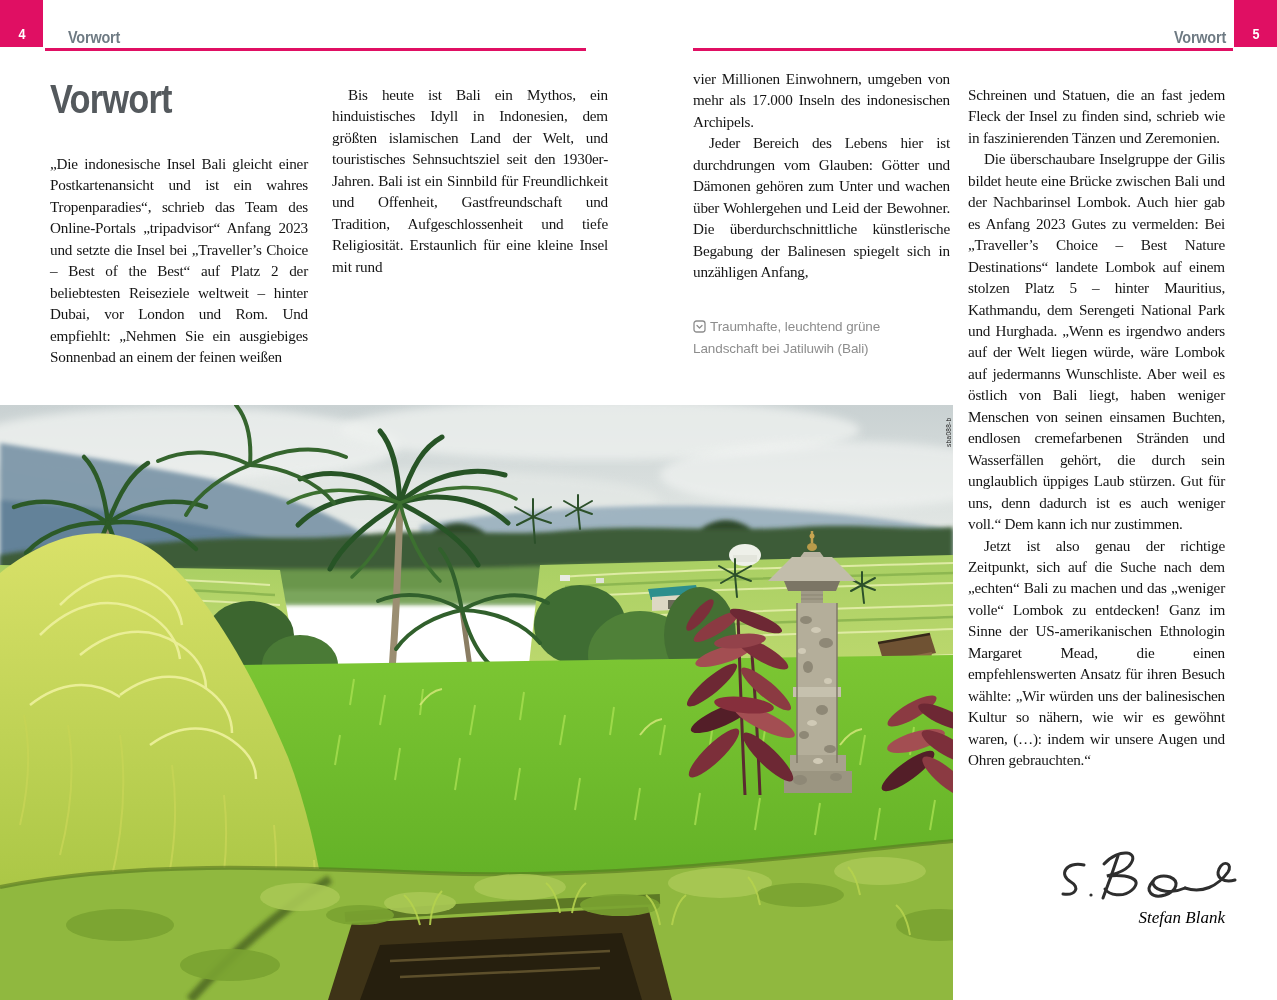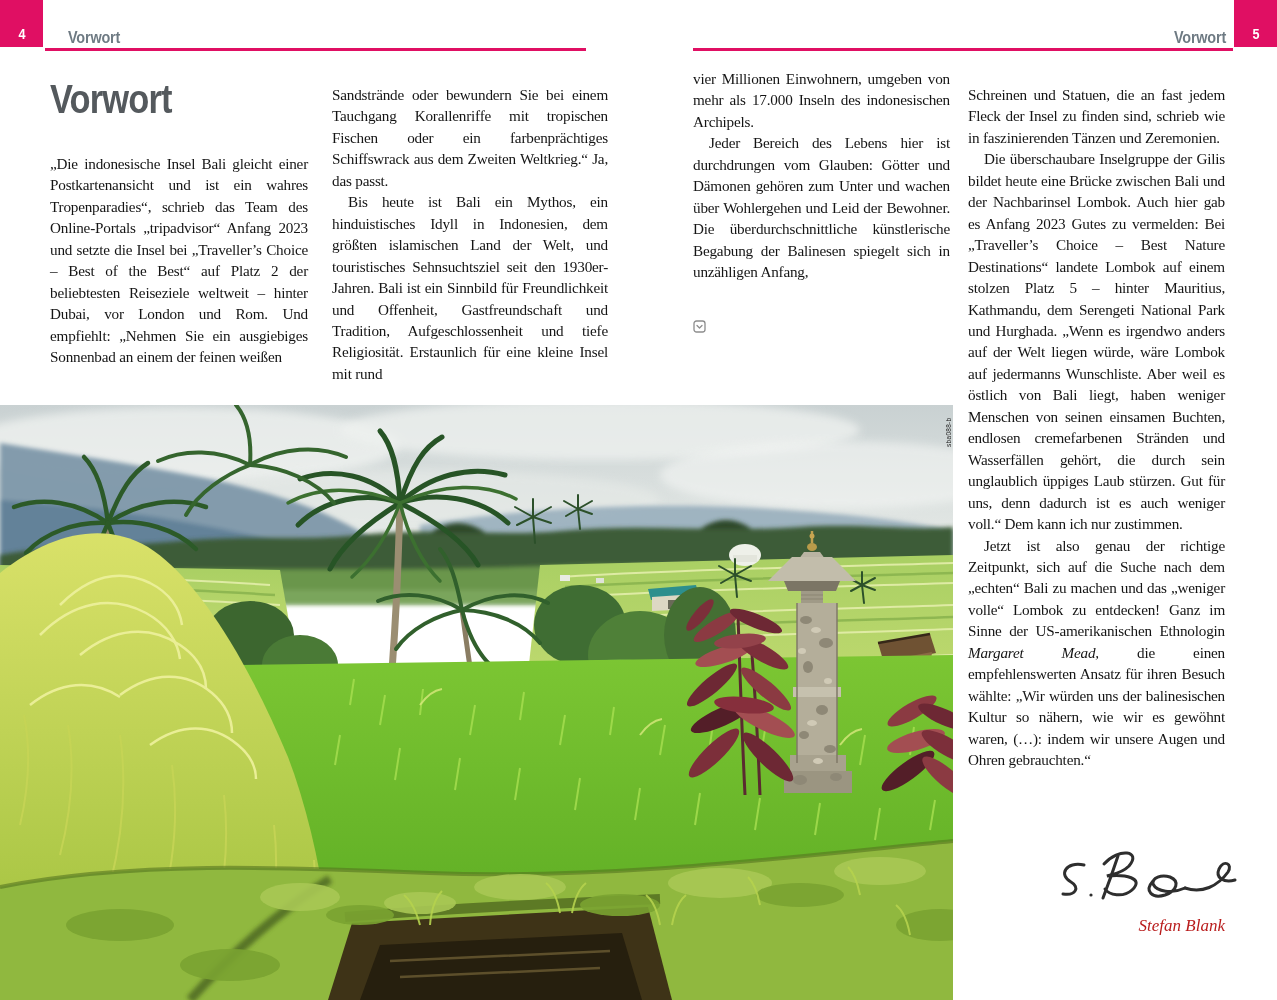--- a/index.html
+++ b/index.html
@@ -20,42 +20,42 @@
   .main-title{position:absolute;left:50px;top:76px;font-family:"Liberation Sans",sans-serif;
        font-weight:700;font-size:41px;color:#54595d;letter-spacing:-1px;
        transform:scaleX(.84);transform-origin:left top;white-space:nowrap;}
 
   
   .col{position:absolute;font-size:15.2px;line-height:21.45px;text-align:justify;
        letter-spacing:-.2px;color:#141414;hyphens:auto;-webkit-hyphens:auto;}
   .col p{margin:0;}
   .col p.ind{text-indent:16px;}
   .b{font-weight:400;}
-  .i{font-style:italic;}
+  .i{}
   #col1{left:50px;top:153px;width:258px;}
   #col2{left:332px;top:84px;width:276px;}
   #col3{left:693px;top:68px;width:257px;}
   #col4{left:968px;top:84px;width:257px;}
 
   
   .caption{position:absolute;left:693px;top:316px;width:220px;
        font-family:"Liberation Sans",sans-serif;font-size:13.5px;line-height:21.5px;
        color:#8d8d8d;letter-spacing:-.1px;}
   .caption svg{vertical-align:-2px;margin-right:4px;}
 
   
   .photo{position:absolute;left:0;top:405px;width:953px;height:595px;overflow:hidden;}
   .credit{position:absolute;left:945px;top:447px;font-family:"Liberation Sans",sans-serif;
        font-size:6.5px;color:#222;transform:rotate(-90deg);transform-origin:left top;
        white-space:nowrap;letter-spacing:.3px;}
 
   
   .signature{position:absolute;left:1052px;top:843px;}
   .sig-name{position:absolute;left:968px;top:908px;width:257px;text-align:right;
-       font-style:italic;font-size:17px;color:#b91c1c;margin-top:8px;}
+       font-style:italic;font-size:17px;color:#000000;}
 </style>
 </head>
 <body>
 
 <div id="spread">
 
   <div class="tab" style="left:0;">
     <span>4</span>
   </div>
   <div class="sec-label" style="left:68px;">Vorwort</div>
@@ -66,38 +66,37 @@
   </div>
   <div class="sec-label right" style="left:1040px;width:186px;">Vorwort</div>
   <div class="rule" style="left:693px;width:540px;"></div>
 
   <div class="main-title">Vorwort</div>
 
   <div class="col" id="col1">
       <p><span>„Die indonesische Insel Bali gleicht einer Postkartenansicht und ist ein wahres Tropenparadies“, schrieb das Team des Online-Portals „tripadvisor“ Anfang 2023 und setzte die Insel bei „Traveller’s Choice – Best of the Best“ auf </span><span class="b">Platz 2 der beliebtesten Reiseziele weltweit</span><span> – hinter Dubai, vor London und Rom. Und empfiehlt: „Nehmen Sie ein ausgiebiges Sonnenbad an einem der feinen weißen</span></p>
     </div>
   <div class="col" id="col2">
-      <p><span>Sandstrände oder bewundern Sie bei einem Tauchgang Korallenriffe mit tropischen Fischen oder ein farbenprächtiges Schiffswrack aus dem Zweiten Weltkrieg.“ Ja, das passt.</span></p>
       <p class="ind"><span>Bis heute ist Bali ein Mythos, ein </span><span class="b">hinduistisches Idyll</span><span> in Indonesien, dem größten islamischen Land der Welt, und touristisches Sehnsuchtsziel seit den 1930er-Jahren. Bali ist ein Sinnbild für Freundlichkeit und Offenheit, Gastfreundschaft und Tradition, Aufgeschlossenheit und tiefe Religiosität. Erstaunlich für eine kleine Insel mit rund</span></p>
     </div>
   <div class="col" id="col3">
       <p><span>vier Millionen Einwohnern, umgeben von mehr als 17.000 Inseln des indonesischen Archipels.</span></p>
       <p class="ind"><span>Jeder Bereich des Lebens hier ist durchdrungen vom Glauben: </span><span class="b">Götter und Dämonen</span><span> gehören zum Unter und wachen über Wohlergehen und Leid der Bewohner. Die überdurchschnittliche künstlerische Begabung der Balinesen spiegelt sich in unzähligen </span><span class="b">Anfang,</span></p>
     </div>
   <div class="col" id="col4">
       <p><span class="b">Schreinen und Statuen,</span><span> die an fast jedem Fleck der Insel zu finden sind, schrieb wie in faszinierenden Tänzen und Zeremonien.</span></p>
       <p class="ind"><span>Die überschaubare </span><span class="b">Inselgruppe der Gilis</span><span> bildet heute eine Brücke zwischen Bali und der Nachbarinsel Lombok. Auch hier gab es Anfang 2023 Gutes zu vermelden: Bei „Traveller’s Choice – Best Nature Destinations“ landete </span><span class="b">Lombok</span><span> auf einem stolzen Platz 5 – hinter Mauritius, Kathmandu, dem Serengeti National Park und Hurghada. „Wenn es irgendwo anders auf der Welt liegen würde, wäre Lombok auf jedermanns Wunschliste. Aber weil es östlich von Bali liegt, haben weniger Menschen von seinen einsamen Buchten, endlosen cremefarbenen Stränden und Wasserfällen gehört, die durch sein unglaublich üppiges Laub stürzen. Gut für uns, denn dadurch ist es auch weniger voll.“ Dem kann ich nur zustimmen.</span></p>
       <p class="ind"><span>Jetzt ist also genau der richtige Zeitpunkt, sich </span><span class="b">auf die Suche</span><span> nach dem „echten“ Bali zu </span><span class="b">machen</span><span> und das „weniger volle“ Lombok zu entdecken! Ganz im Sinne der US-amerikanischen Ethnologin </span><span class="i">Margaret Mead,</span><span> die einen empfehlenswerten Ansatz für ihren Besuch wählte: „Wir würden uns der balinesischen Kultur so nähern, wie wir es gewöhnt waren, (…): indem wir unsere Augen und Ohren gebrauchten.“</span></p>
     </div>
 
   <div class="caption">
     <svg width="13" height="13" viewBox="0 0 13 13">
       <rect x="1" y="1" width="11" height="11" rx="2.5" fill="none" stroke="#8d8d8d" stroke-width="1.3"></rect>
       <polyline points="4,5.5 6.5,8 9,5.5" fill="none" stroke="#8d8d8d" stroke-width="1.3" stroke-linecap="round" stroke-linejoin="round"></polyline>
-    </svg>
+    </svg><span>Traumhafte, leuchtend grüne Landschaft bei Jatiluwih (Bali)</span>
   </div>
 
   <div class="photo">
     <svg width="953" height="595" viewBox="0 0 953 595">
       <defs>
         <linearGradient id="sky" x1="0" y1="0" x2="0" y2="1">
           <stop offset="0" stop-color="#c9d1d2"></stop>
             <stop offset=".55" stop-color="#dfe4e2"></stop>
           <stop offset="1" stop-color="#edf0ec"></stop>
         </linearGradient>

